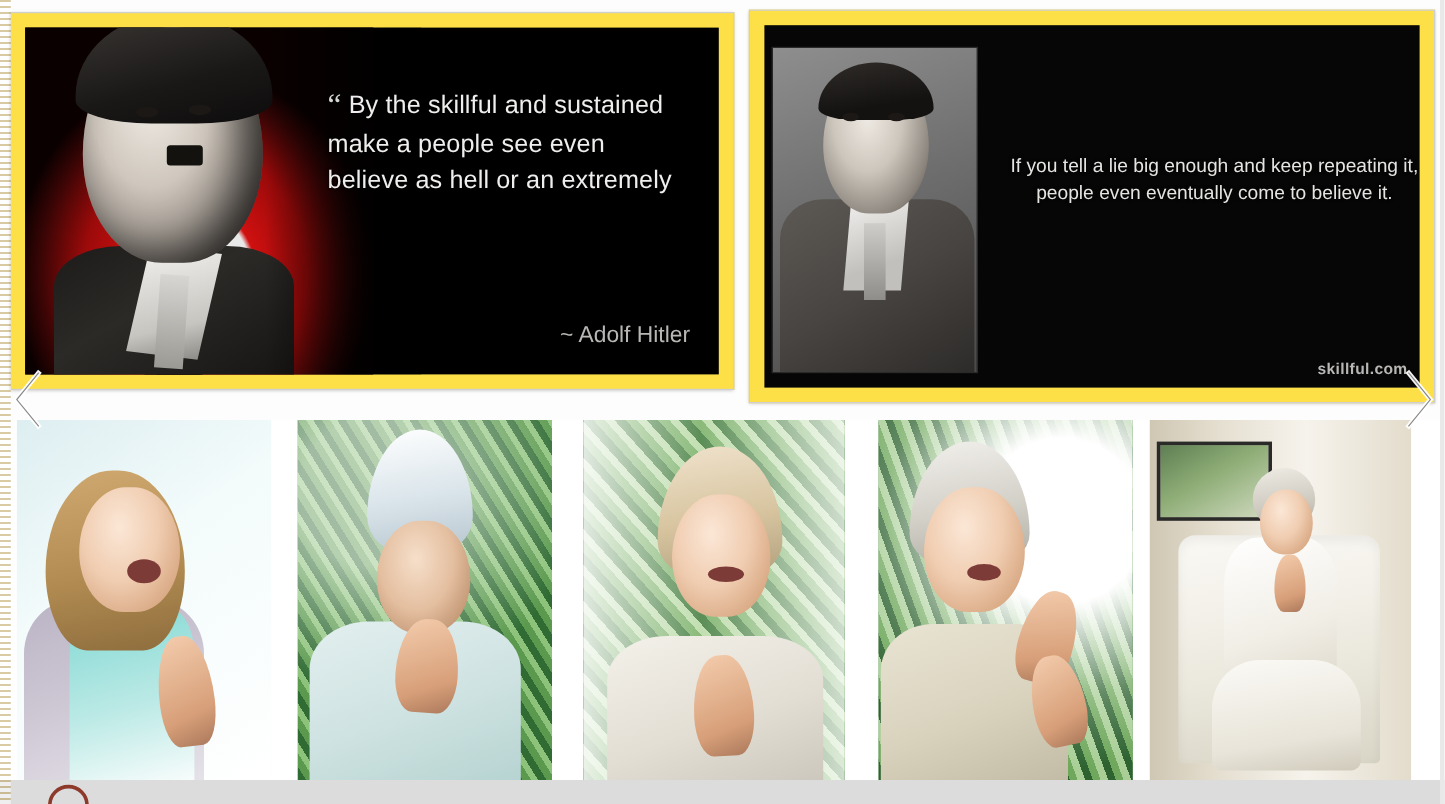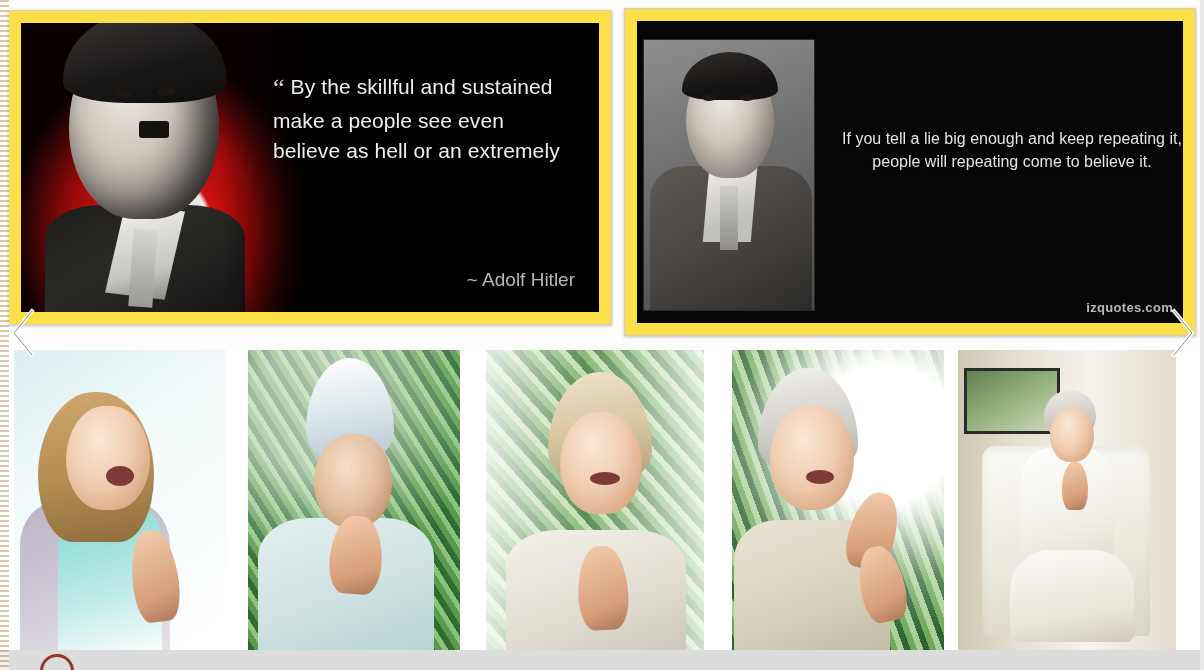--- a/index.html
+++ b/index.html
@@ -442,25 +442,25 @@
           <div class="gb-shirt"></div>
           <div class="gb-tie"></div>
           <div class="gb-head"></div>
           <div class="gb-hair"></div>
           <div class="gb-eye l"></div>
           <div class="gb-eye r"></div>
         </div>
 
         <div class="quote-block-right">
           <div>If you tell a lie big enough and keep repeating it,</div>
-          <div>people will repeating come to believe it.</div>
+          <div>people even eventually come to believe it.</div>
         </div>
 
 
-        <div class="watermark">izquotes.com</div>
+        <div class="watermark">skillful.com</div>
       </div>
     </div>
 
   </div>
 
   <button class="nav-arrow" id="nav-prev" aria-label="Previous">
     <svg width="34" height="56" viewBox="0 0 34 56">
       <path d="M26 6 L8 28 L26 50" fill="none" stroke="#ffffff" stroke-width="4" stroke-linecap="square" stroke-linejoin="miter" opacity="0.95"></path>
       <path d="M26 6 L8 28 L26 50" fill="none" stroke="#8a8a8a" stroke-width="1" stroke-linecap="square" stroke-linejoin="miter"></path>
     </svg>

